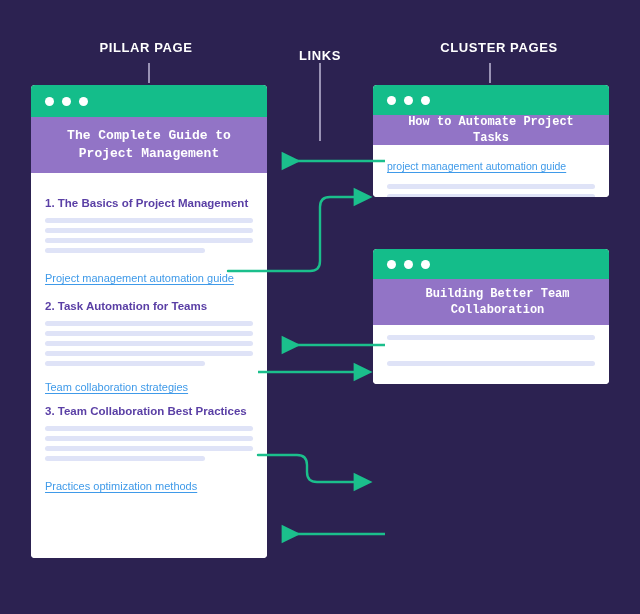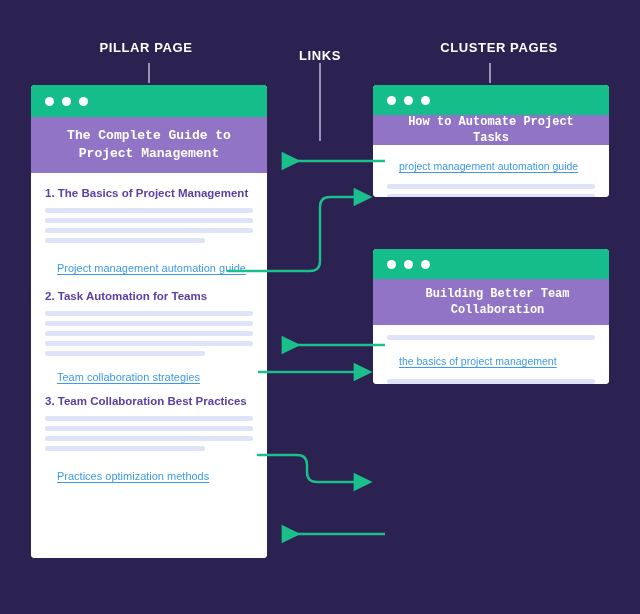--- a/index.html
+++ b/index.html
@@ -87,21 +87,20 @@
   .line.w70{width:70%;}
   .line.w77{width:77%;}
   .anchor{
     display:inline-block;
     color:#3f9ae9;
     font-size:11px;
     text-decoration:underline;
     text-underline-offset:2px;
     white-space:nowrap;
     cursor:pointer;
-    margin-left:12px;
   }
   .anchor.small{font-size:10.5px;}
   .gap6{height:6px;}
   .gap10{height:10px;}
   .gap14{height:14px;}
 
   
   .wires{position:absolute;inset:0;pointer-events:none;}
 </style>
 </head>
@@ -121,21 +120,21 @@
   <div class="card" style="left:31px;top:85px;width:236px;height:473px;">
 
     <div class="card-bar" style="height:32px;">
       <span class="dot"></span>
       <span class="dot"></span>
       <span class="dot"></span>
     </div>
 
     <div class="card-title" style="height:56px;font-size:13px;">The Complete Guide to Project Management</div>
 
-    <div class="card-body" style="height:385px;padding-top:14px;">
+    <div class="card-body" style="height:385px;padding-top:24px;">
 
       <div>
         <div class="sec-head">1. The Basics of Project Management</div>
         <div class="line w100"></div>
         <div class="line w100"></div>
         <div class="line w100"></div>
         <div class="line w77"></div>
         <div class="gap10"></div>
         <a class="anchor">Project management automation guide</a>
       </div>
@@ -189,21 +188,20 @@
   <div class="card" style="left:373px;top:249px;width:236px;height:135px;">
     <div class="card-bar" style="height:30px;">
       <span class="dot"></span>
       <span class="dot"></span>
       <span class="dot"></span>
     </div>
     <div class="card-title" style="height:46px;font-size:12px;padding-left:27px;">Building Better Team Collaboration</div>
     <div class="card-body" style="height:59px;padding-top:10px;">
       <div class="line w100"></div>
       <div class="gap6"></div>
-      <a class="anchor small">the basics of project management</a>
       <div class="gap10"></div>
       <div class="line w100"></div>
       
     </div>
   </div>
 
 
   <svg class="wires" width="640" height="614" viewBox="0 0 640 614">
     <defs>
       <marker id="ahL" markerWidth="9" markerHeight="9" refX="7.5" refY="4.5" orient="auto" markerUnits="strokeWidth">

